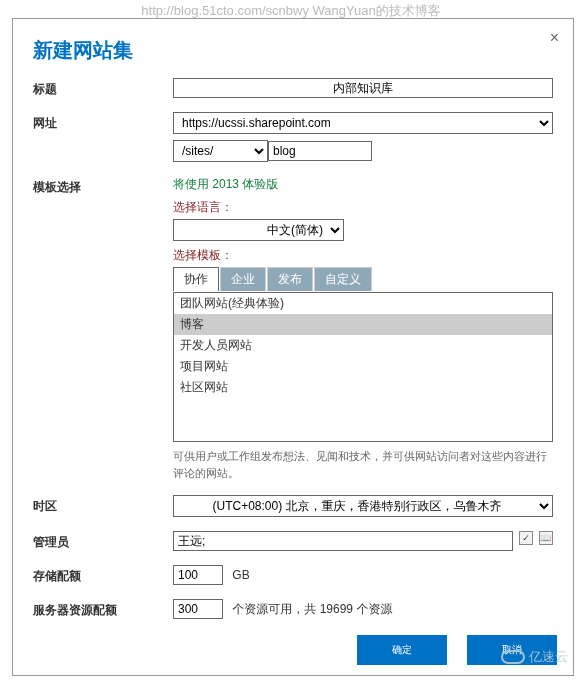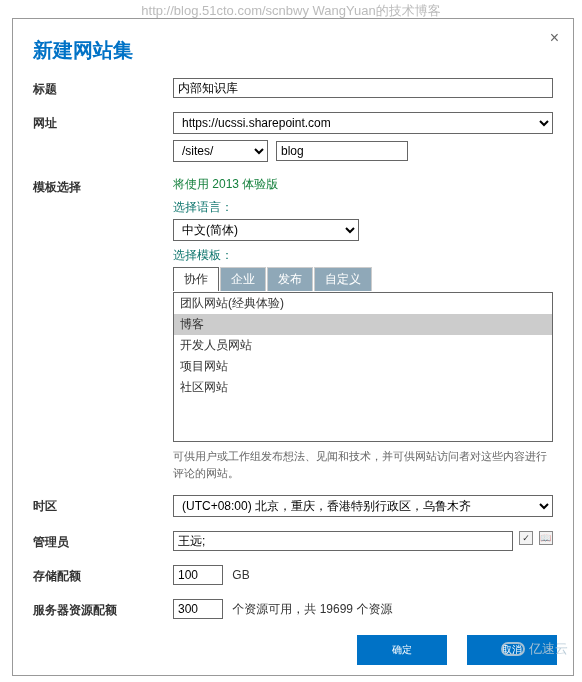--- a/index.html
+++ b/index.html
@@ -72,28 +72,28 @@
       flex: 1;
       font-size: 12px;
     }
     input[type="text"], select {
       border: 1px solid #666;
       padding: 2px 4px;
       font-size: 12px;
       background: #fff;
       font-family: inherit;
     }
-    .full-input { width: 100%; }
+    .full-input { width: 100%; text-align: center; }
     .domain-select { width: 100%; }
     .path-row { display: flex; margin-top: 6px; align-items: center; }
     .path-select { width: 95px; }
-    .path-input { width: 132px; margin-left: 8px; }
-    .mid-input { width: 186px; }
+    .path-input { width: 104px; }
+    .mid-input { width: 171px; text-align: right; }
     .field-helper { color: #15803d; margin-bottom: 4px; }
-    .sub-label { color: #0f766e; margin: 6px 0 3px 0; }
+    .sub-label { color: #7f1d1d; margin: 6px 0 3px 0; }
     .tabs { display: flex; border-bottom: 1px solid transparent; }
     .tab {
       padding: 3px 10px;
       font-size: 12px;
       border: 1px solid #ccc;
       border-bottom: none;
       background: #8fa8b8;
       color: #fff;
       margin-right: 1px;
       cursor: pointer;
@@ -129,21 +129,21 @@
       color: #fff;
       border: none;
       padding: 8px 30px;
       font-size: 10px;
       cursor: pointer;
       font-family: inherit;
       min-width: 90px;
     }
     .footer-logo {
       position: absolute;
-      bottom: 24px;
+      bottom: 16px;
       right: 14px;
       color: #b6c9d6;
       font-size: 13px;
       display:flex;
       align-items:center;
       gap:4px;
       z-index:120;
       opacity:0.9;
     }
     .cloud-icon {

